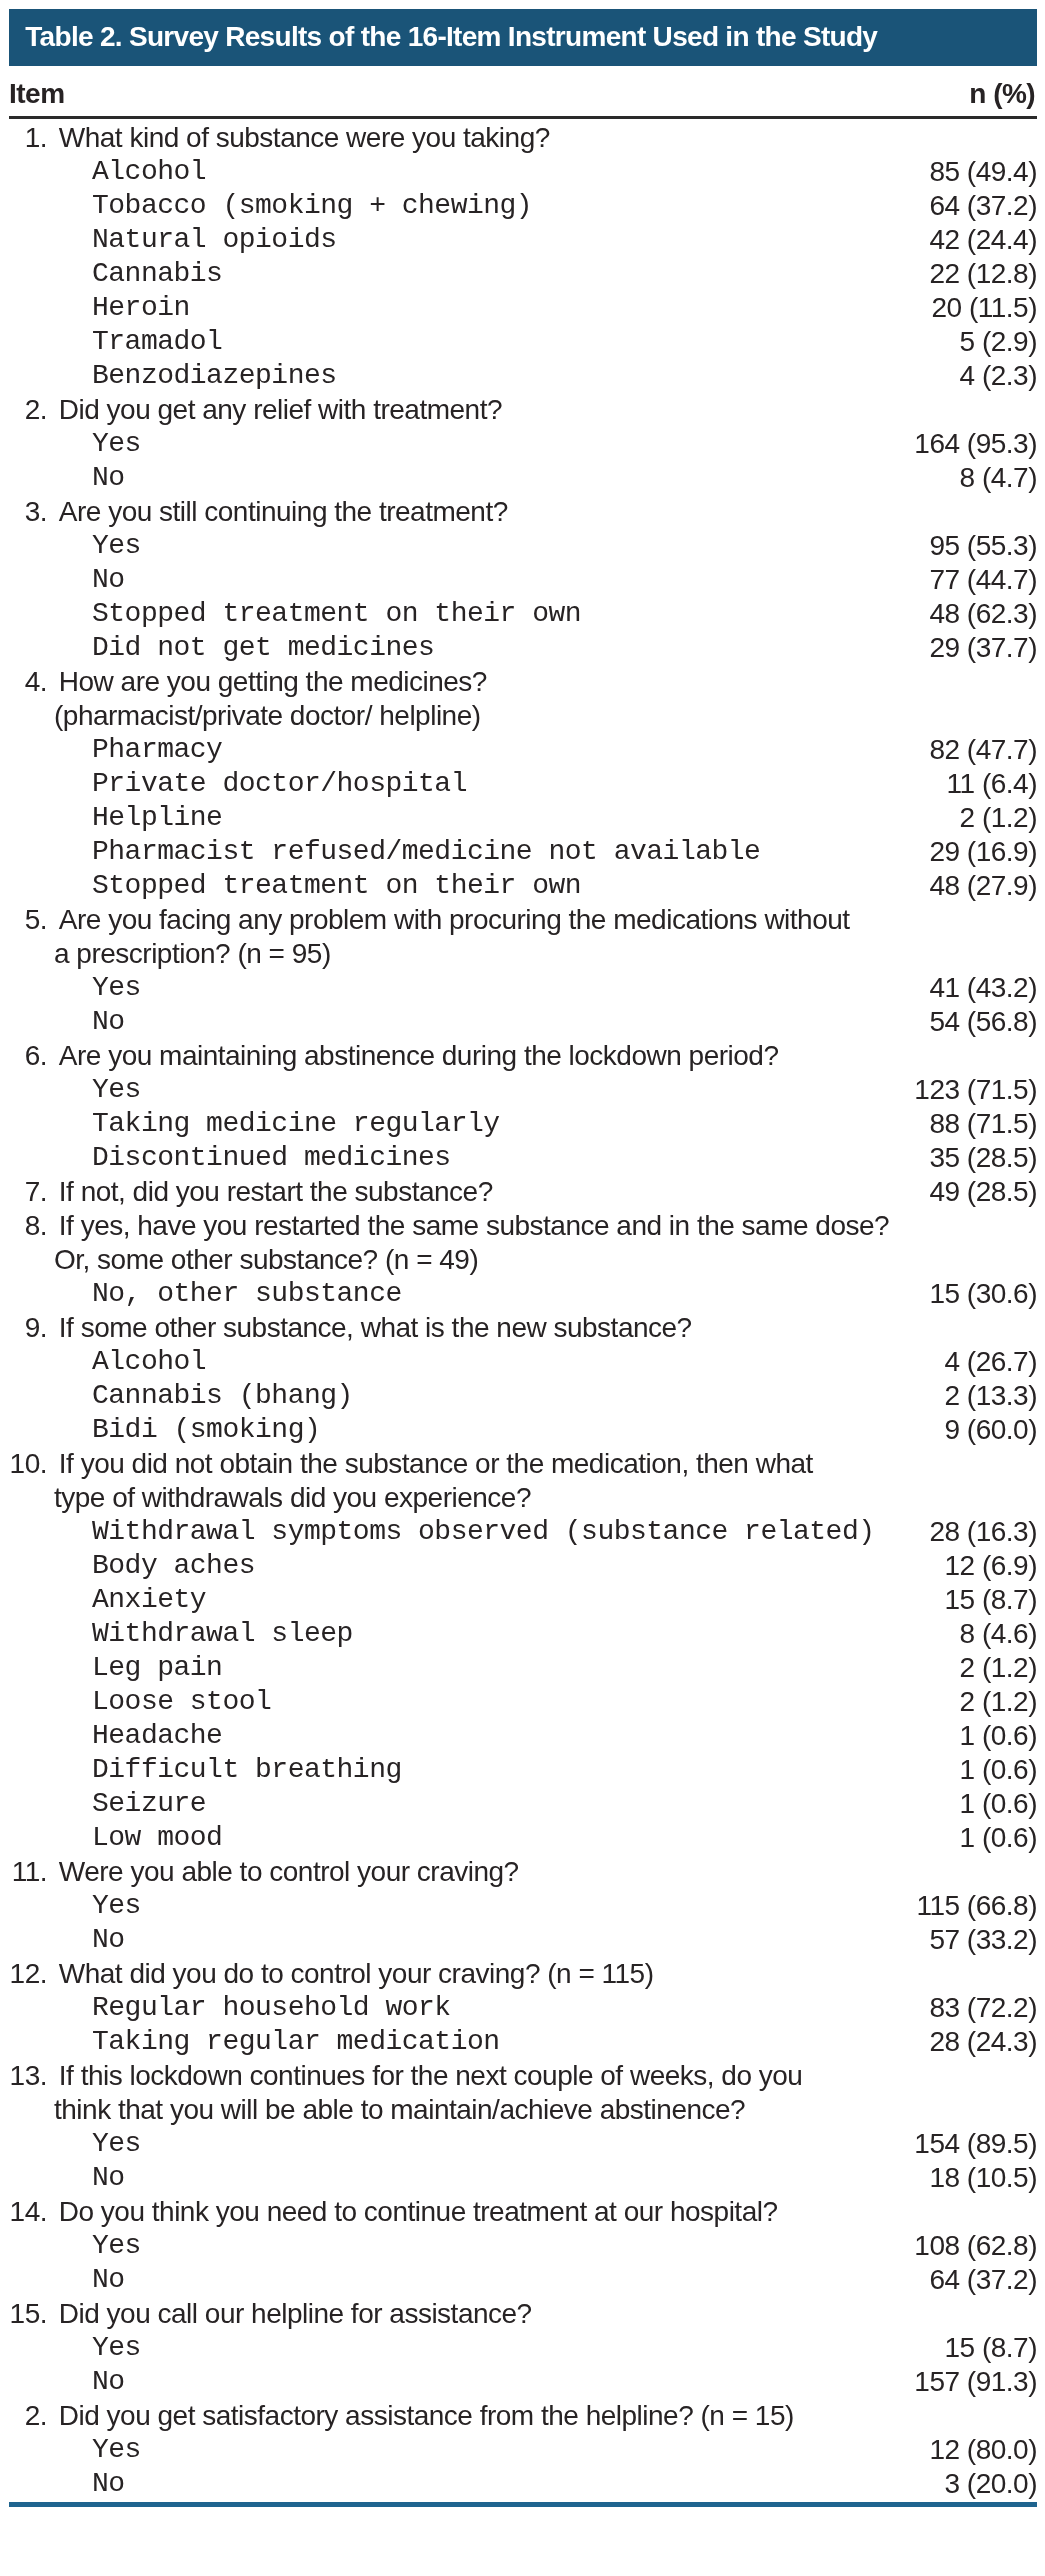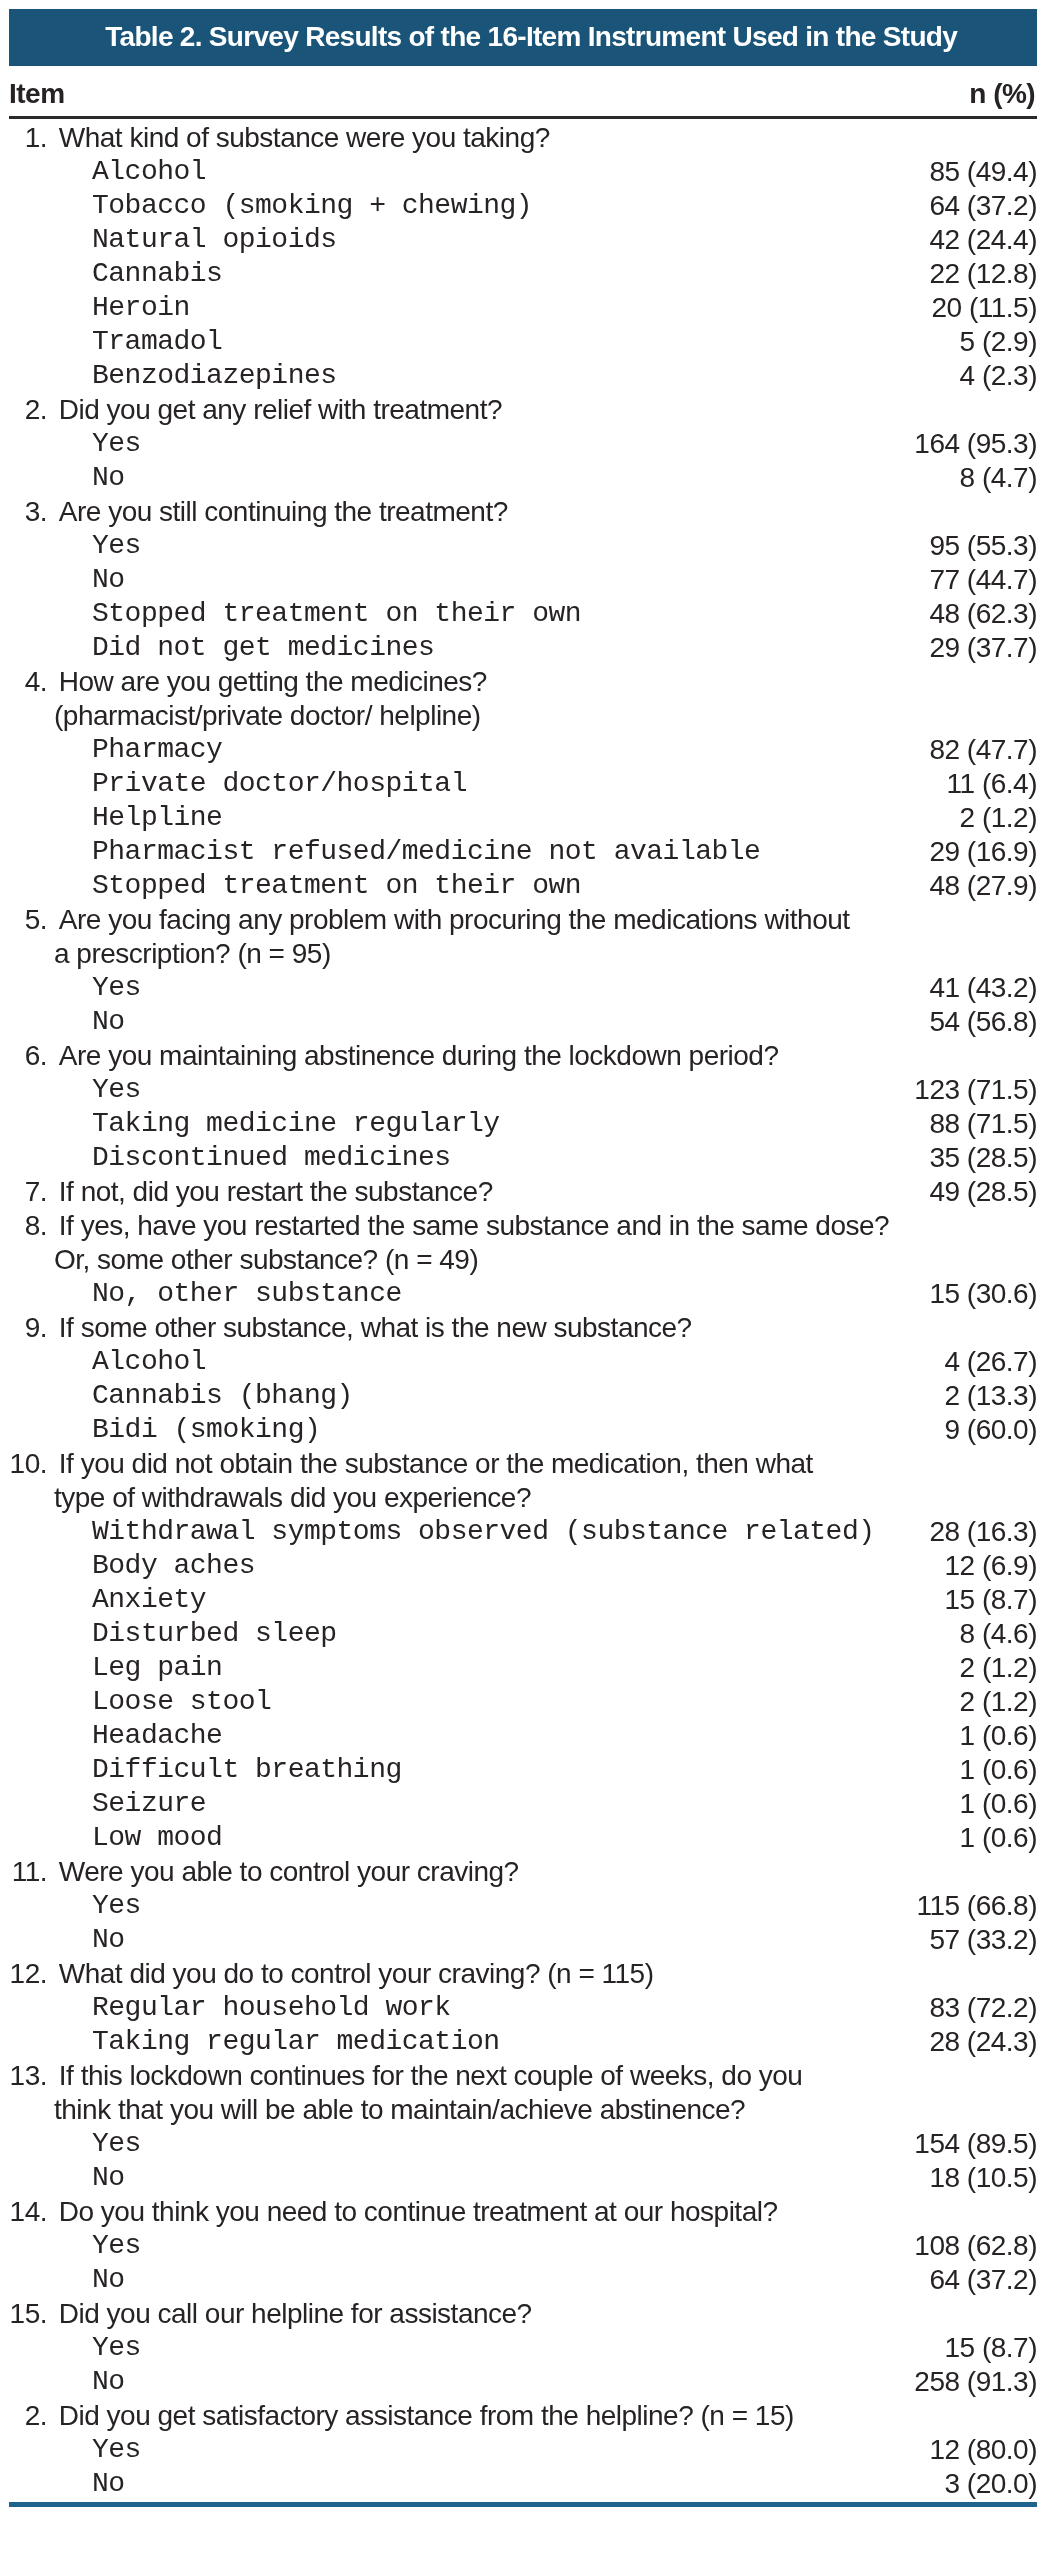--- a/index.html
+++ b/index.html
@@ -7,21 +7,21 @@
     width: 1046px; height: 2576px;
     background: #ffffff;
     font-family: "Liberation Sans", sans-serif;
     color: var(--body-text, #272324);
   }
   .page { padding: 9px 9px 0 9px; box-sizing: border-box; }
 
   .title-bar {
     height: 57px;
     background: var(--header-bg, #1a5478);
-    display: flex; align-items: center; justify-content: center;
+    display: flex; align-items: center;
   }
   .title-text {
     color: var(--header-text, #ffffff);
     font-weight: 700;
     font-size: 28px;
     letter-spacing: -0.7px;
     padding-left: 16.3px;
     padding-bottom: 1.8px;
   }
 
@@ -291,21 +291,21 @@
         <span class="item-label">Body aches</span>
         <span class="fill"></span>
         <span class="val">12 (6.9)</span>
       </div>
       <div class="line item-row">
         <span class="item-label">Anxiety</span>
         <span class="fill"></span>
         <span class="val">15 (8.7)</span>
       </div>
       <div class="line item-row">
-        <span class="item-label">Disturbed sleep</span>
+        <span class="item-label">Withdrawal sleep</span>
         <span class="fill"></span>
         <span class="val">8 (4.6)</span>
       </div>
       <div class="line item-row">
         <span class="item-label">Leg pain</span>
         <span class="fill"></span>
         <span class="val">2 (1.2)</span>
       </div>
       <div class="line item-row">
         <span class="item-label">Loose stool</span>
@@ -406,21 +406,21 @@
         <span class="val"></span>
       </div>
       <div class="line item-row">
         <span class="item-label">Yes</span>
         <span class="fill"></span>
         <span class="val">15 (8.7)</span>
       </div>
       <div class="line item-row">
         <span class="item-label">No</span>
         <span class="fill"></span>
-        <span class="val">258 (91.3)</span>
+        <span class="val">157 (91.3)</span>
       </div>
       <div class="line qfirst">
         <span class="num">2.</span>
         <span class="qtext">Did you get satisfactory assistance from the helpline? (n = 15)</span>
         <span class="fill"></span>
         <span class="val"></span>
       </div>
       <div class="line item-row">
         <span class="item-label">Yes</span>
         <span class="fill"></span>

